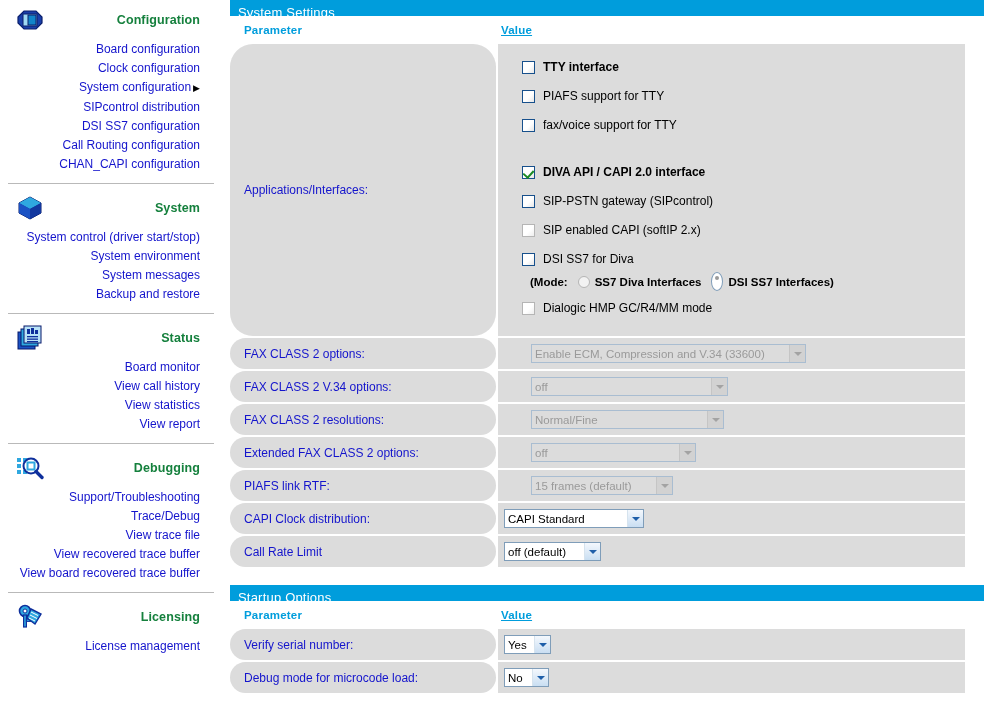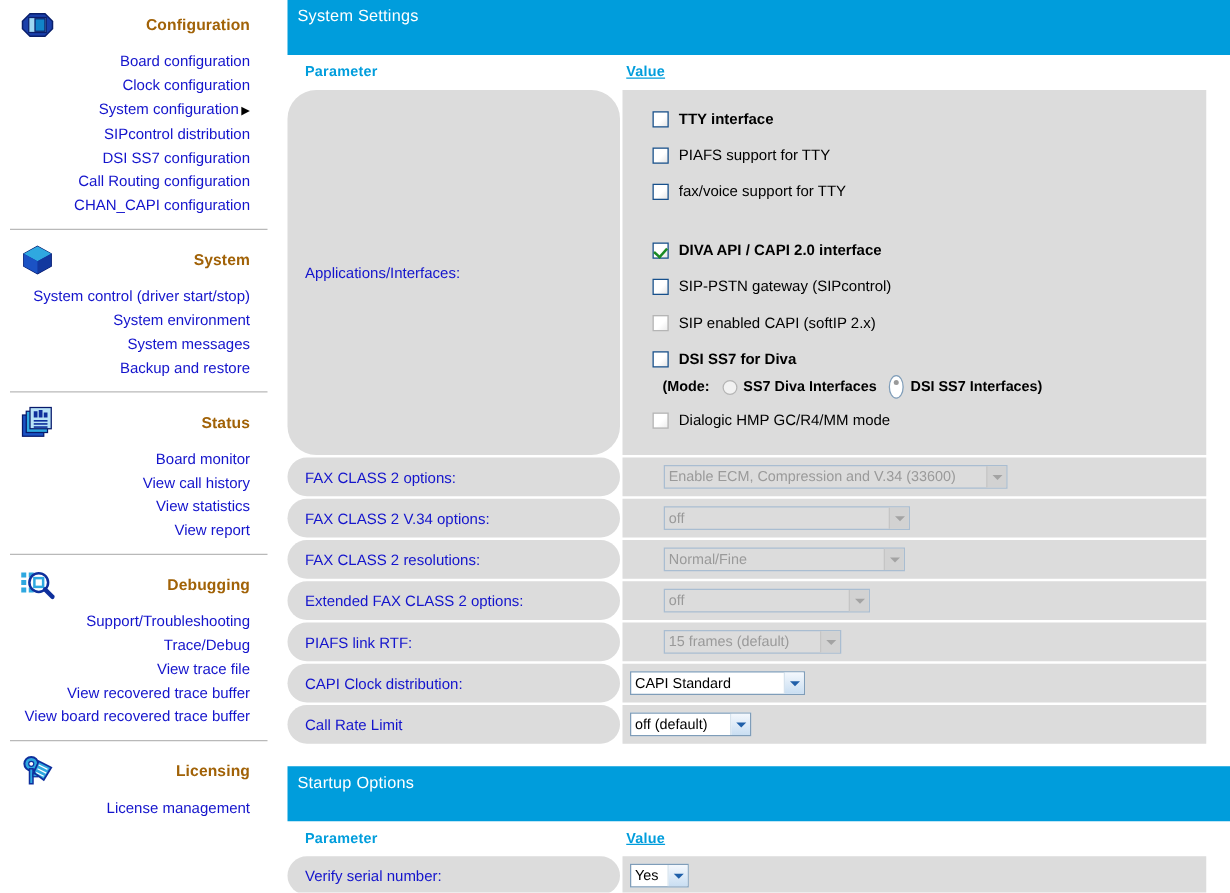--- a/index.html
+++ b/index.html
@@ -24,21 +24,21 @@
     position: relative;
     height: 40px;
     padding-right: 0;
   }
   .nav-head .grp-icon {
     position: absolute; left: 14px; top: 50%;
     transform: translateY(-50%);
     width: 32px; height: 32px;
   }
   .nav-head .grp-title {
-    font-size: 12.5px; font-weight: bold; color: #a16207;
+    font-size: 12.5px; font-weight: bold; color: #15803d;
     letter-spacing: .1px;
   }
   .nav-link {
     display: block; text-align: right;
     font-size: 12px; color: #1414cc;
     text-decoration: none;
     line-height: 19px;
     white-space: nowrap;
     cursor: pointer;
   }
@@ -54,21 +54,21 @@
   
   #main {
     position: absolute; left: 230px; top: 0;
     width: 754px; height: 714px;
     background: #ffffff;
   }
   .sect-bar {
     background: #009ddc;
     color: #ffffff;
     font-size: 13px;
-    height: 44px;
+    height: 16px;
     line-height: 26px;
     padding-left: 8px;
     letter-spacing: .2px;
   }
   .col-head {
     display: flex;
     height: 28px;
     align-items: center;
     font-size: 11.5px;
     font-weight: bold;
@@ -92,21 +92,21 @@
     margin-left: 2px;
     background: #dcdcdc;
     padding: 6px 0 6px 6px;
     display: flex; align-items: center;
   }
   .cell-v.stack { display: block; padding: 0; }
 
   
   .cbx-list { padding: 12px 0 10px 24px; }
   .cbx-row { display: flex; align-items: center; height: 22px; margin-bottom: 7px; }
-  .cbx-row.tight { margin-bottom: 0; font-weight: bold; }
+  .cbx-row.tight { margin-bottom: 0; }
   .cbx-gap { height: 18px; }
   .cbx {
     width: 13px; height: 13px;
     border: 1px solid #17508c;
     background: linear-gradient(135deg,#ffffff 0%,#ffffff 55%,#e6e6e6 100%);
     margin-right: 8px;
     flex: none;
     position: relative;
     cursor: pointer;
   }

